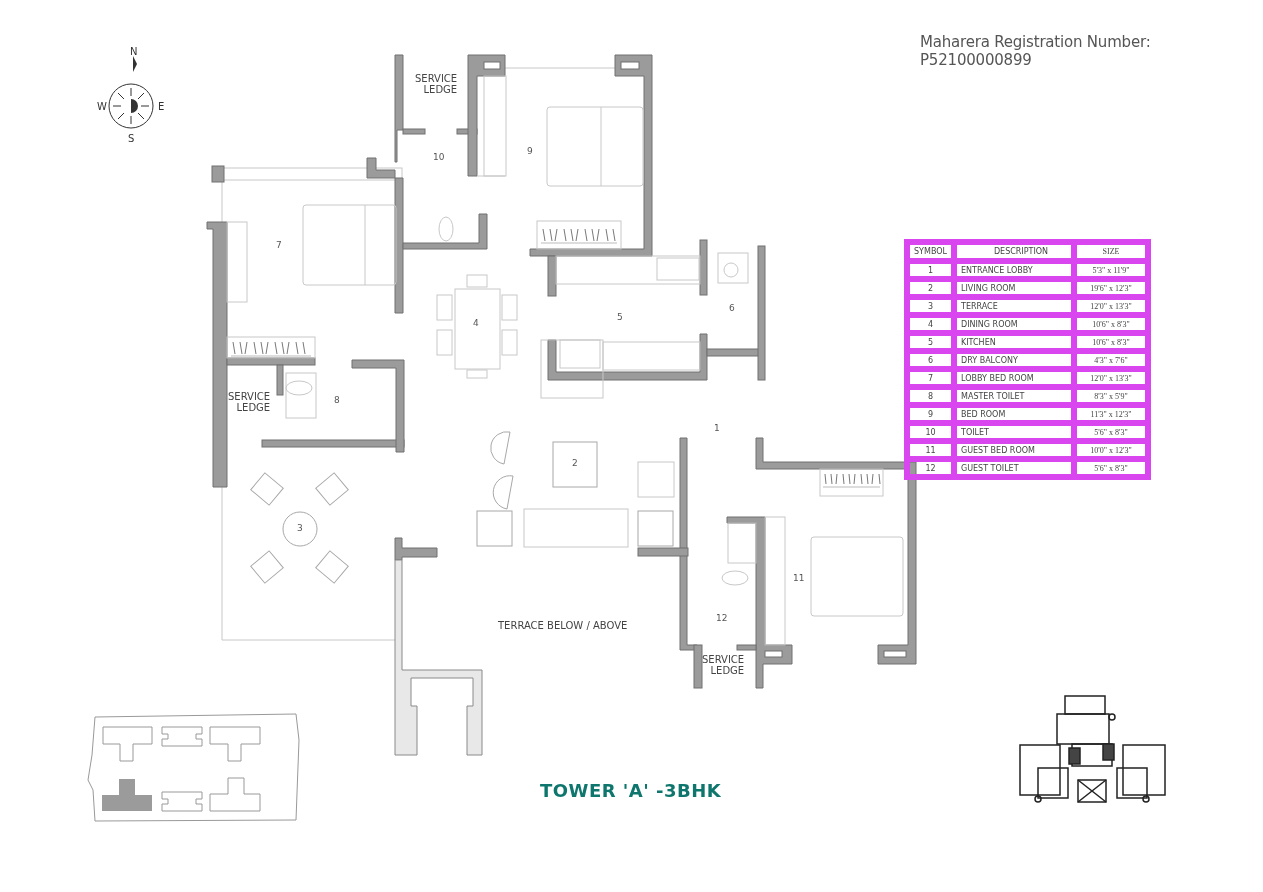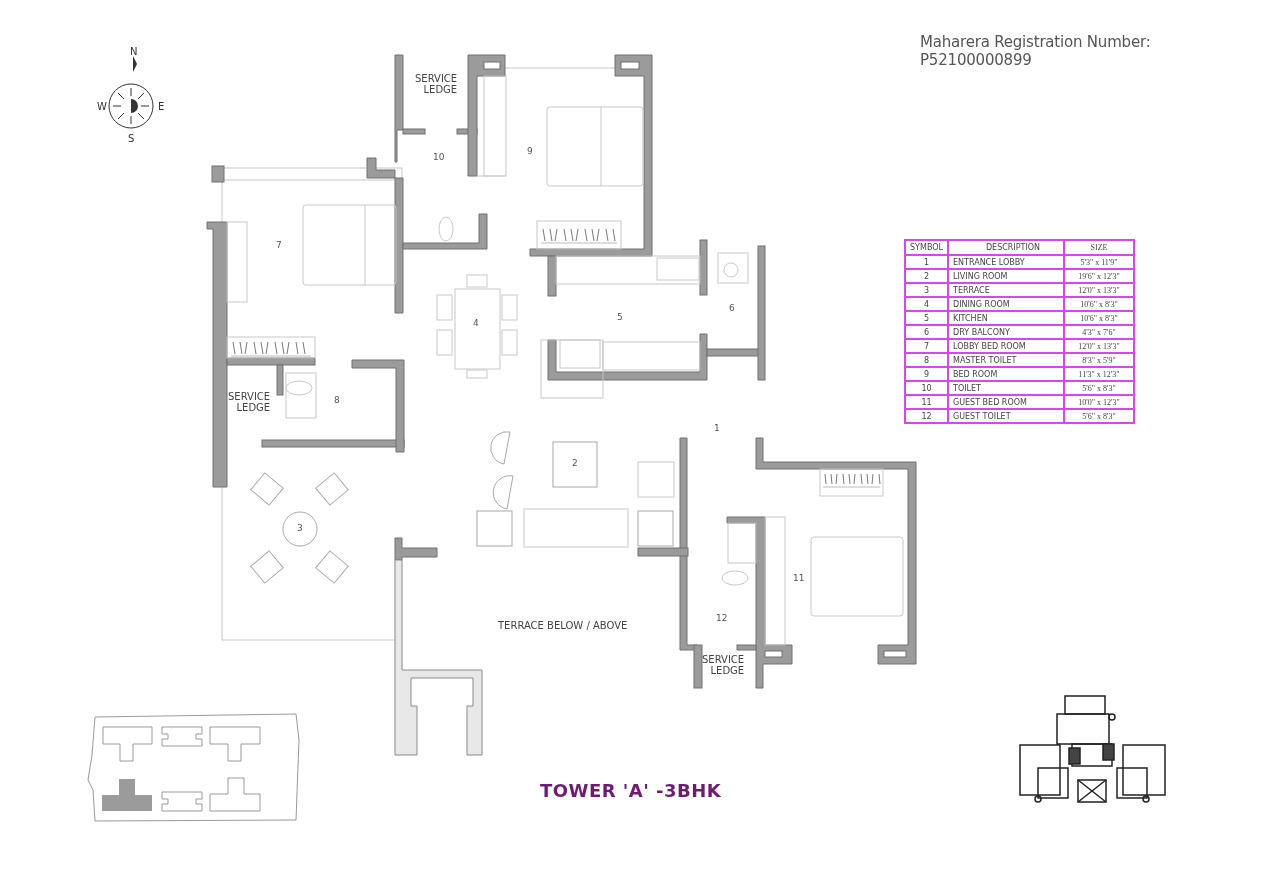--- a/index.html
+++ b/index.html
@@ -1,22 +1,22 @@
 <!DOCTYPE html>
 <html><head>
 <meta charset="utf-8">
 <style>
   html, body { margin:0; padding:0; background:#ffffff; }
   body { width:1263px; height:892px; position:relative; overflow:hidden; font-family:"DejaVu Sans", sans-serif; color:#444; }
   .reg { position:absolute; left:920px; top:33px; font-size:15px; color:#555; font-family:"DejaVu Sans", sans-serif; letter-spacing:-0.2px; }
-  .title { position:absolute; left:540px; top:780px; font-size:18px; font-weight:bold; color:#701a75; letter-spacing:0.5px; }
+  .title { position:absolute; left:540px; top:780px; font-size:18px; font-weight:bold; color:#0f766e; letter-spacing:0.5px; }
   .compass-letter { position:absolute; font-size:10px; color:#333; }
   svg { position:absolute; left:0; top:0; }
   .legend { position:absolute; left:904px; top:239px; border-collapse:collapse; font-size:8px; color:#444; }
-  .legend td, .legend th { border:2px solid #d946ef; padding:0 4px; height:12px; font-weight:normal; white-space:nowrap; }
+  .legend td, .legend th { border:6px solid #d946ef; padding:0 4px; height:12px; font-weight:normal; white-space:nowrap; }
   .legend th { height:13px; }
   .legend .c1 { width:33px; text-align:center; }
   .legend .c2 { width:92px; padding-left:4px; text-align:left; }
   .legend .c3 { width:60px; text-align:center;font-family:Liberation Serif, serif; }
   .lbl { position:absolute; font-size:10px; color:#444; text-align:right; line-height:11px; }
   .num { position:absolute; font-size:9px; color:#555; }
 </style>
 </head>
 <body>
 

